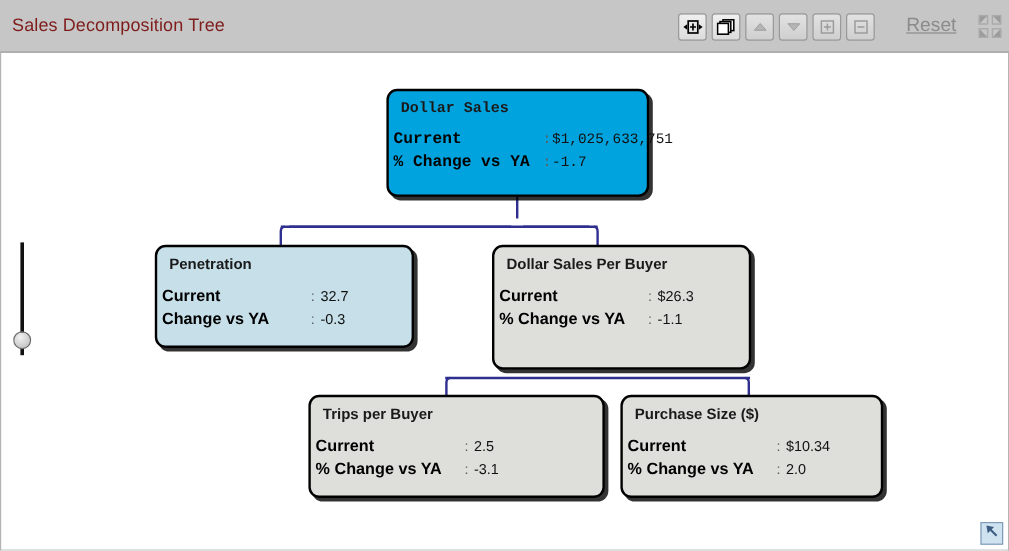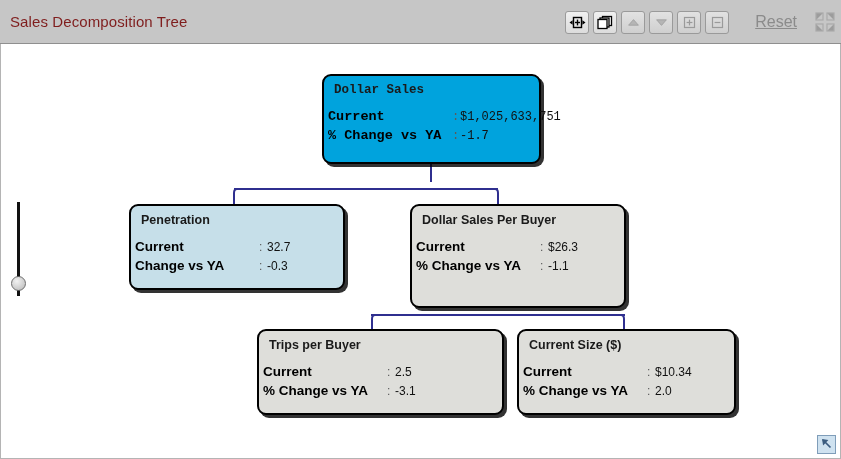--- a/index.html
+++ b/index.html
@@ -373,21 +373,21 @@
         </div>
         <div class="node-row">
           <span class="row-label">% Change vs YA</span>
           <span class="row-sep">:</span>
           <span class="row-value">-3.1</span>
         </div>
       </div>
     </div>
 
     <div class="node gray" style="left:516px; top:285px; width:219px; height:86px;">
-      <div class="node-title">Current Size ($)</div>
+      <div class="node-title">Purchase Size ($)</div>
       <div class="node-rows">
         <div class="node-row">
           <span class="row-label">Current</span>
           <span class="row-sep">:</span>
           <span class="row-value">$10.34</span>
         </div>
         <div class="node-row">
           <span class="row-label">% Change vs YA</span>
           <span class="row-sep">:</span>
           <span class="row-value">2.0</span>

